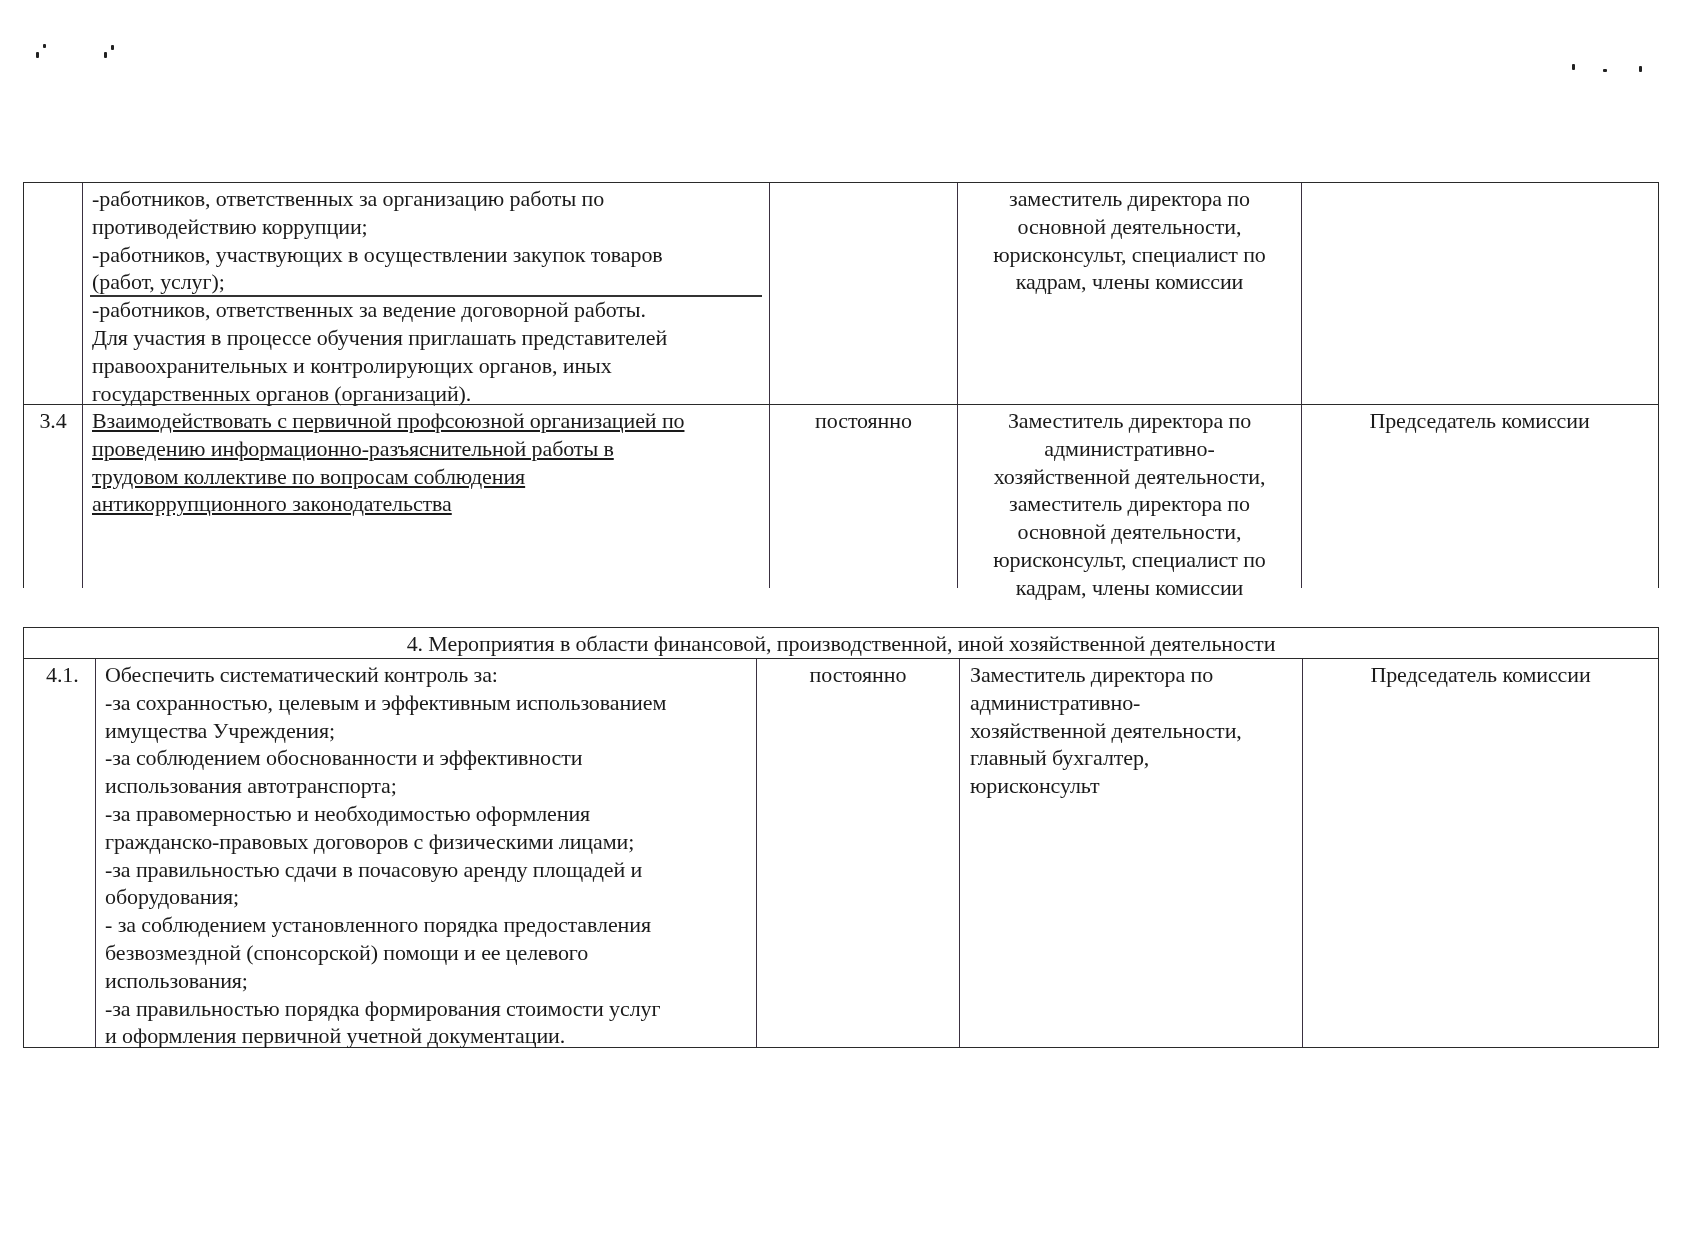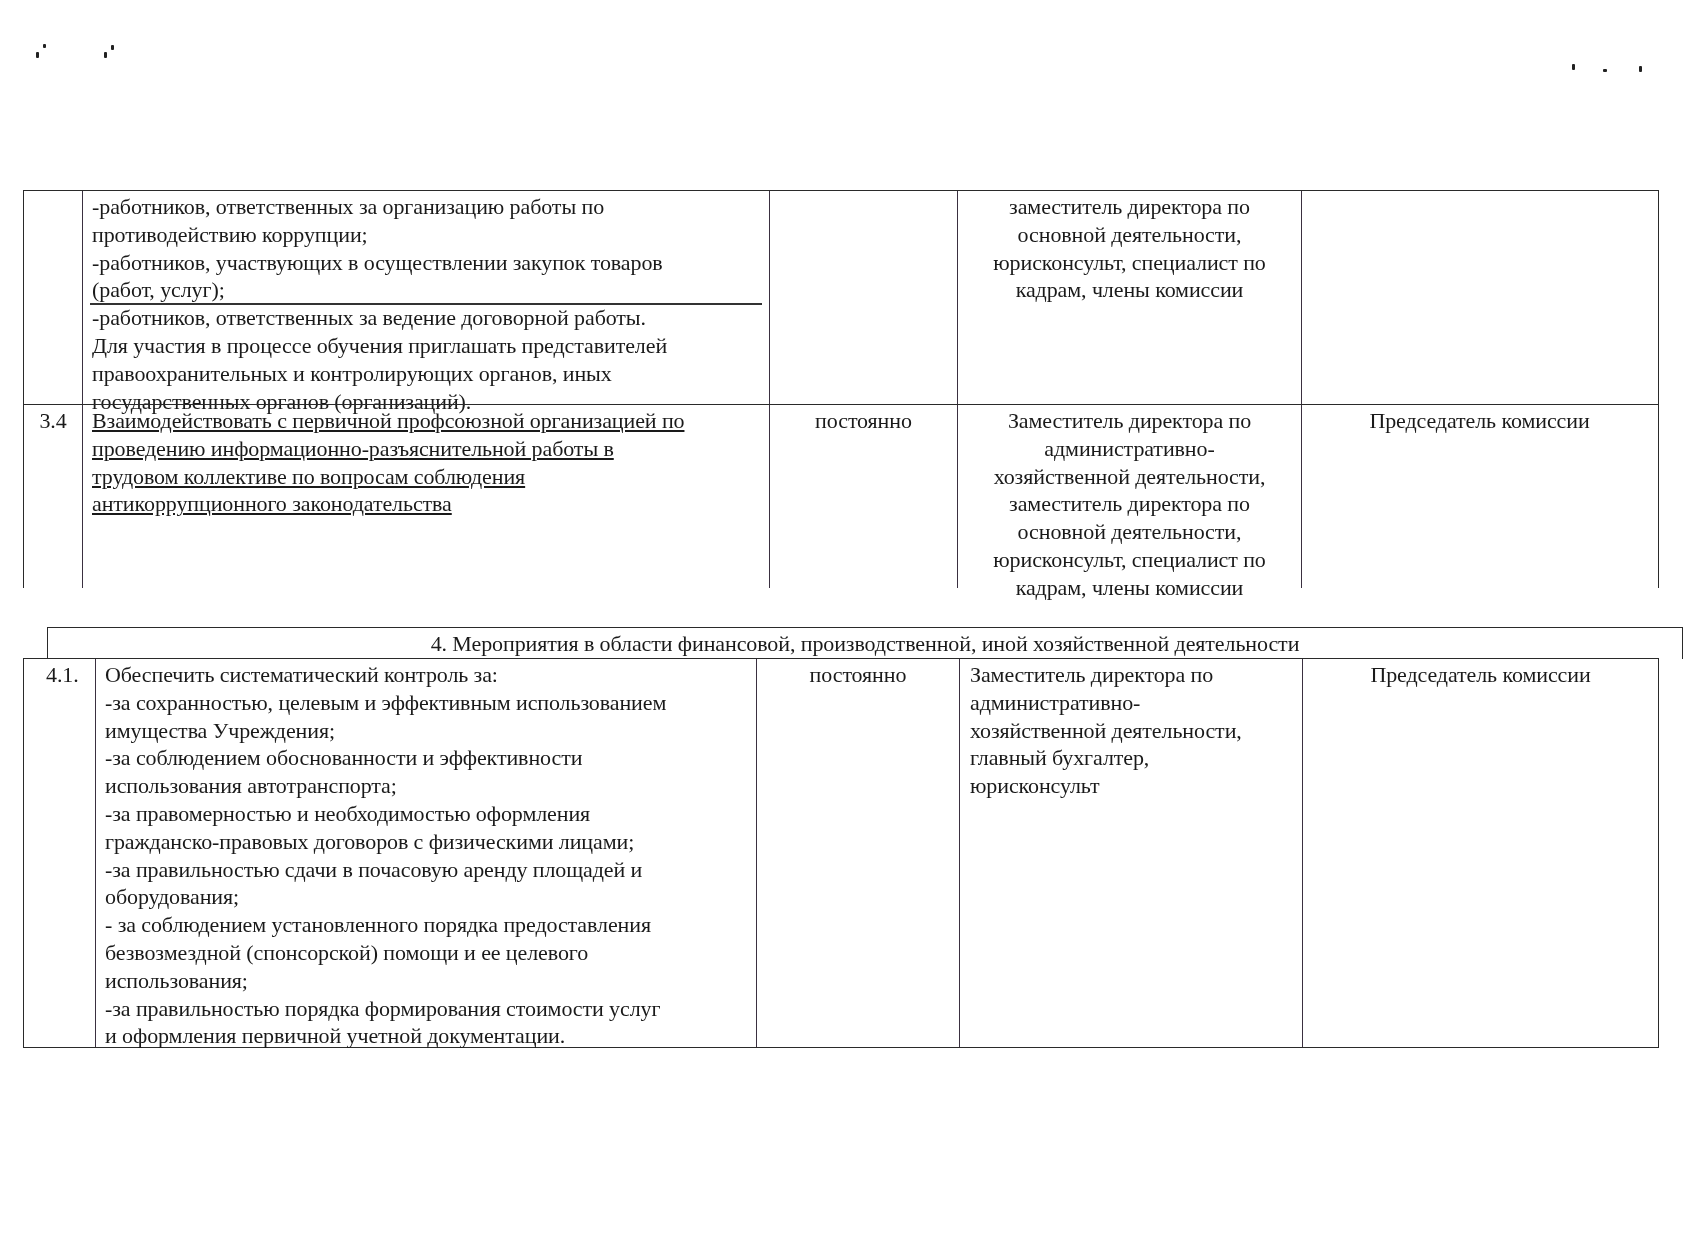--- a/index.html
+++ b/index.html
@@ -22,21 +22,21 @@
 <div class="speck" style="left:36px;top:52px;"></div>
 <div class="speck" style="left:43px;top:44px;height:4px;"></div>
 <div class="speck" style="left:104px;top:52px;"></div>
 <div class="speck" style="left:111px;top:45px;height:5px;"></div>
 <div class="speck" style="left:1572px;top:64px;"></div>
 <div class="speck" style="left:1603px;top:69px;width:4px;height:3px;"></div>
 <div class="speck" style="left:1639px;top:66px;"></div>
 
 <div class="tbl">
 
-  <div class="row" style="top:12px; height:227px; border-bottom:none;">
+  <div class="row" style="top:4px; height:227px; border-bottom:none;">
     <div class="cell" style="left:0; width:58px;">
       <div class="txt center" style="padding-top:4px;"></div>
     </div>
     <div class="cell" style="left:58px; width:687px;">
       <div class="txt" style="padding:2px 0 0 9px;">-работников, ответственных за организацию работы по
 противодействию коррупции;
 -работников, участвующих в осуществлении закупок товаров
 (работ, услуг);
 -работников, ответственных за ведение договорной работы.
 Для участия в процессе обучения приглашать представителей
@@ -78,21 +78,21 @@
 заместитель директора по
 основной деятельности,
 юрисконсульт, специалист по
 кадрам, члены комиссии</div>
     </div>
     <div class="cell" style="left:1277px; width:356px;">
       <div class="txt center" style="padding-top:2px;">Председатель комиссии</div>
     </div>
   </div>
 
-  <div class="row" style="top:449px; height:32px; border-bottom:none;margin-left:24px;">
+  <div class="row" style="top:449px; height:32px; border-bottom:none;">
     <div class="txt center" style="padding-top:2px;">4. Мероприятия в области финансовой, производственной, иной хозяйственной деятельности</div>
   </div>
 
   <div class="row" style="top:480px; height:390px;">
     <div class="cell" style="left:12px; width:73px;">
       <div class="txt" style="padding:2px 0 0 10px;">4.1.</div>
     </div>
     <div class="cell" style="left:71px; width:659px;">
       <div class="txt" style="padding:2px 0 0 9px;">Обеспечить систематический контроль за:
 -за сохранностью, целевым и эффективным использованием

